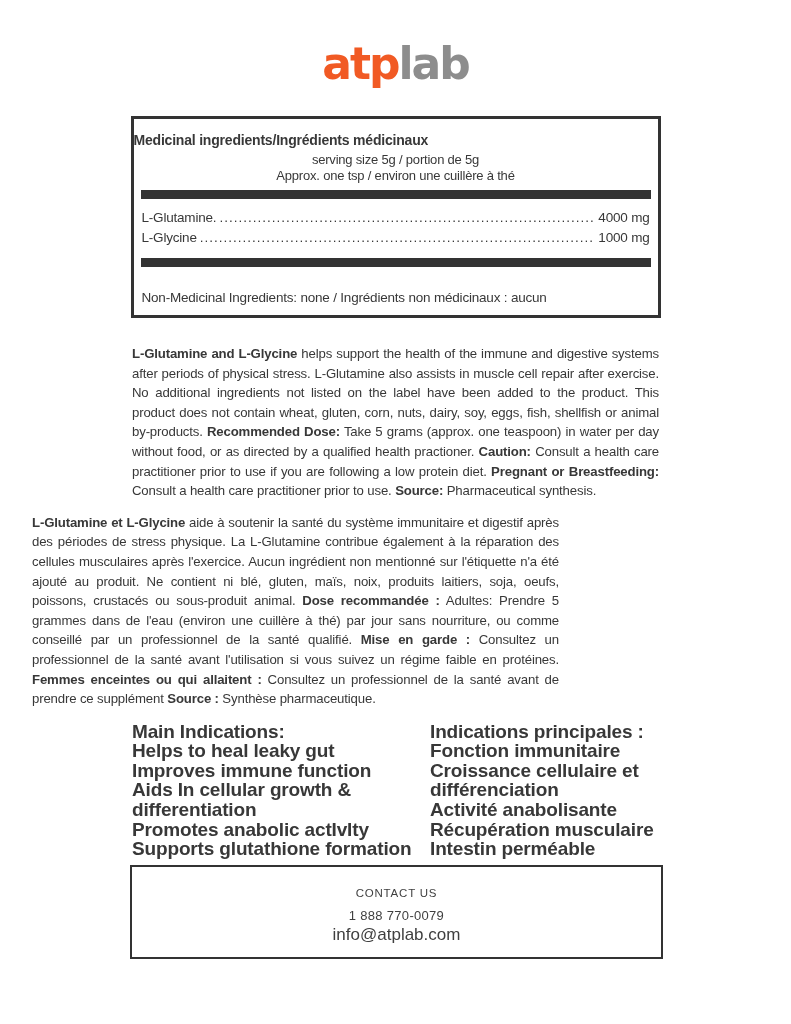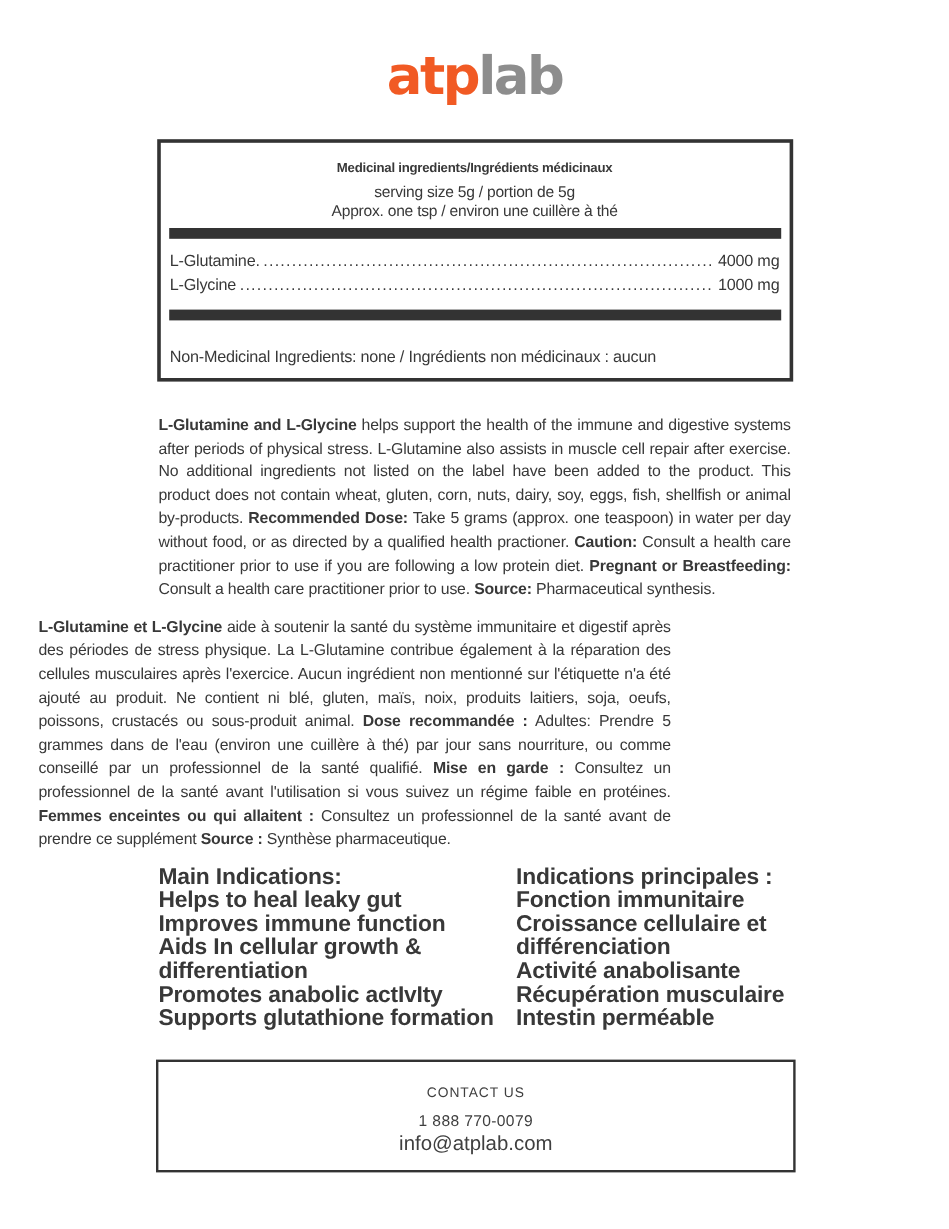--- a/index.html
+++ b/index.html
@@ -9,21 +9,21 @@
     -webkit-font-smoothing:antialiased;
   }
   
   .logo{padding-top:42px;text-align:center;line-height:1;
         font-family:"DejaVu Sans",sans-serif;font-weight:bold;font-size:44px;letter-spacing:-2px;}
   .logo-atp{color:var(--orange,#F15A24);}
   .logo-lab{color:var(--logo_gray,#8D8D8D);}
 
   
   .med-box{margin:30px auto 0;width:530px;box-sizing:border-box;border:3px solid var(--line,#333333);}
-  .med-title{margin-top:11px;text-align:center;font-weight:bold;font-size:11px;line-height:20px;letter-spacing:-0.2px;}
+  .med-title{margin-top:11px;font-weight:bold;font-size:14px;line-height:20px;letter-spacing:-0.2px;}
   .serving{text-align:center;font-size:13px;line-height:15.5px;letter-spacing:-0.2px;}
   .serving-first{margin-top:2px;}
   .bar{height:9px;background:var(--line,#333333);margin:7px 7px 0;}
   .bar-mid{margin-top:9px;}
   .ing-rows{padding:9px 8px 1px;}
   .ing-row{display:flex;align-items:baseline;font-size:13.5px;line-height:20px;letter-spacing:-0.2px;}
   .ing-name{white-space:nowrap;}
   .ing-amount{white-space:nowrap;}
   .leader{flex:1;overflow:hidden;white-space:nowrap;margin:0 3px;}
   .leader::after{content:"........................................................................................................................................................................";letter-spacing:1px;font-size:13.5px;}
@@ -34,21 +34,21 @@
   .para-en{margin-top:26px;}
   .para-fr{margin-top:12px;margin-left:32px;}
   .b{font-weight:bold;}
 
   
   .cols{width:527px;margin:13px auto 0;display:flex;font-weight:bold;font-size:19px;line-height:19.6px;letter-spacing:-0.15px;}
   .col-en{width:298px;}
   .col-fr{flex:1;}
 
   
-  .contact-box{position:absolute;left:130px;top:883px;width:533px;height:94px;box-sizing:border-box;
+  .contact-box{position:absolute;left:130px;top:865px;width:533px;height:94px;box-sizing:border-box;
                border:2px solid var(--line,#333333);text-align:center;color:#3f3f3f;}
   .contact-label{margin-top:20px;font-size:11.5px;letter-spacing:0.8px;}
   .contact-phone{margin-top:9px;font-size:13px;letter-spacing:0.3px;}
   .contact-email{margin-top:2px;font-size:17px;}
 </style>
 </head>
 <body>
 
 <div class="page">
 

